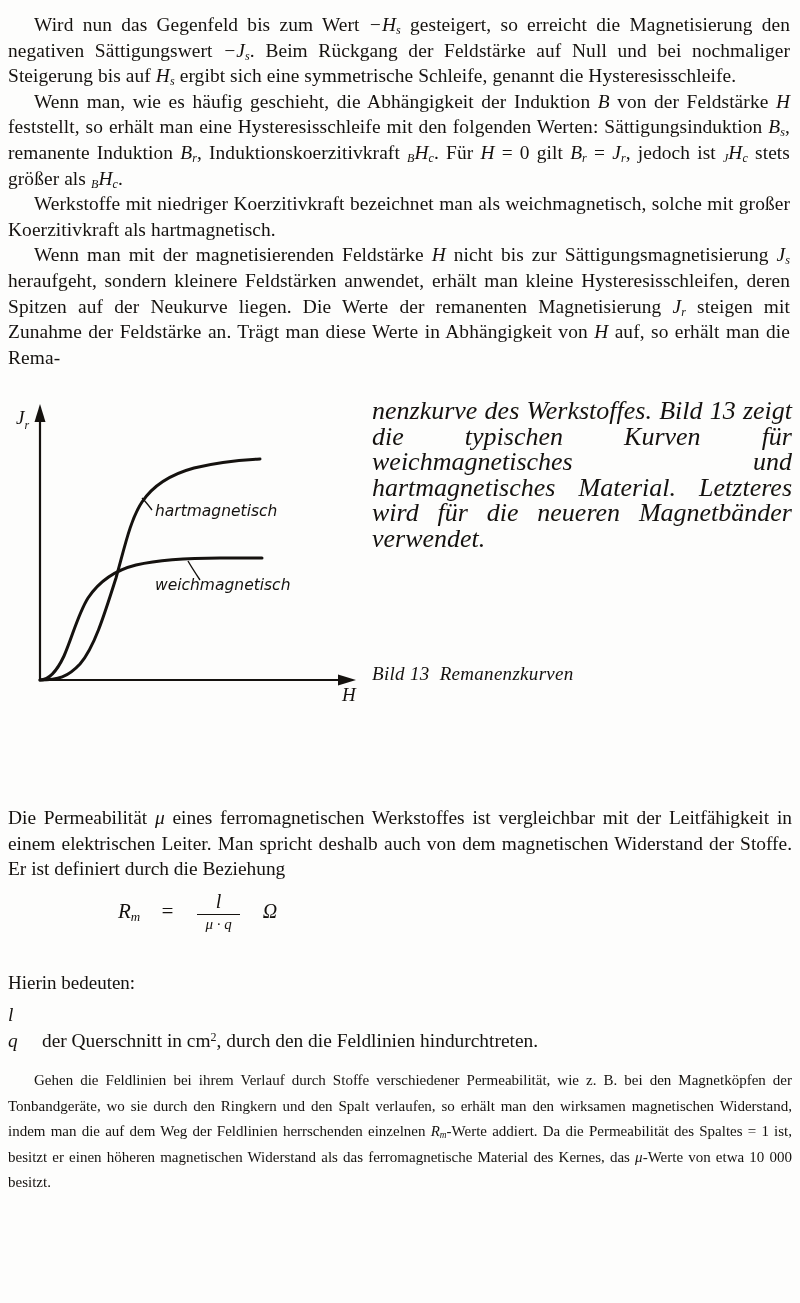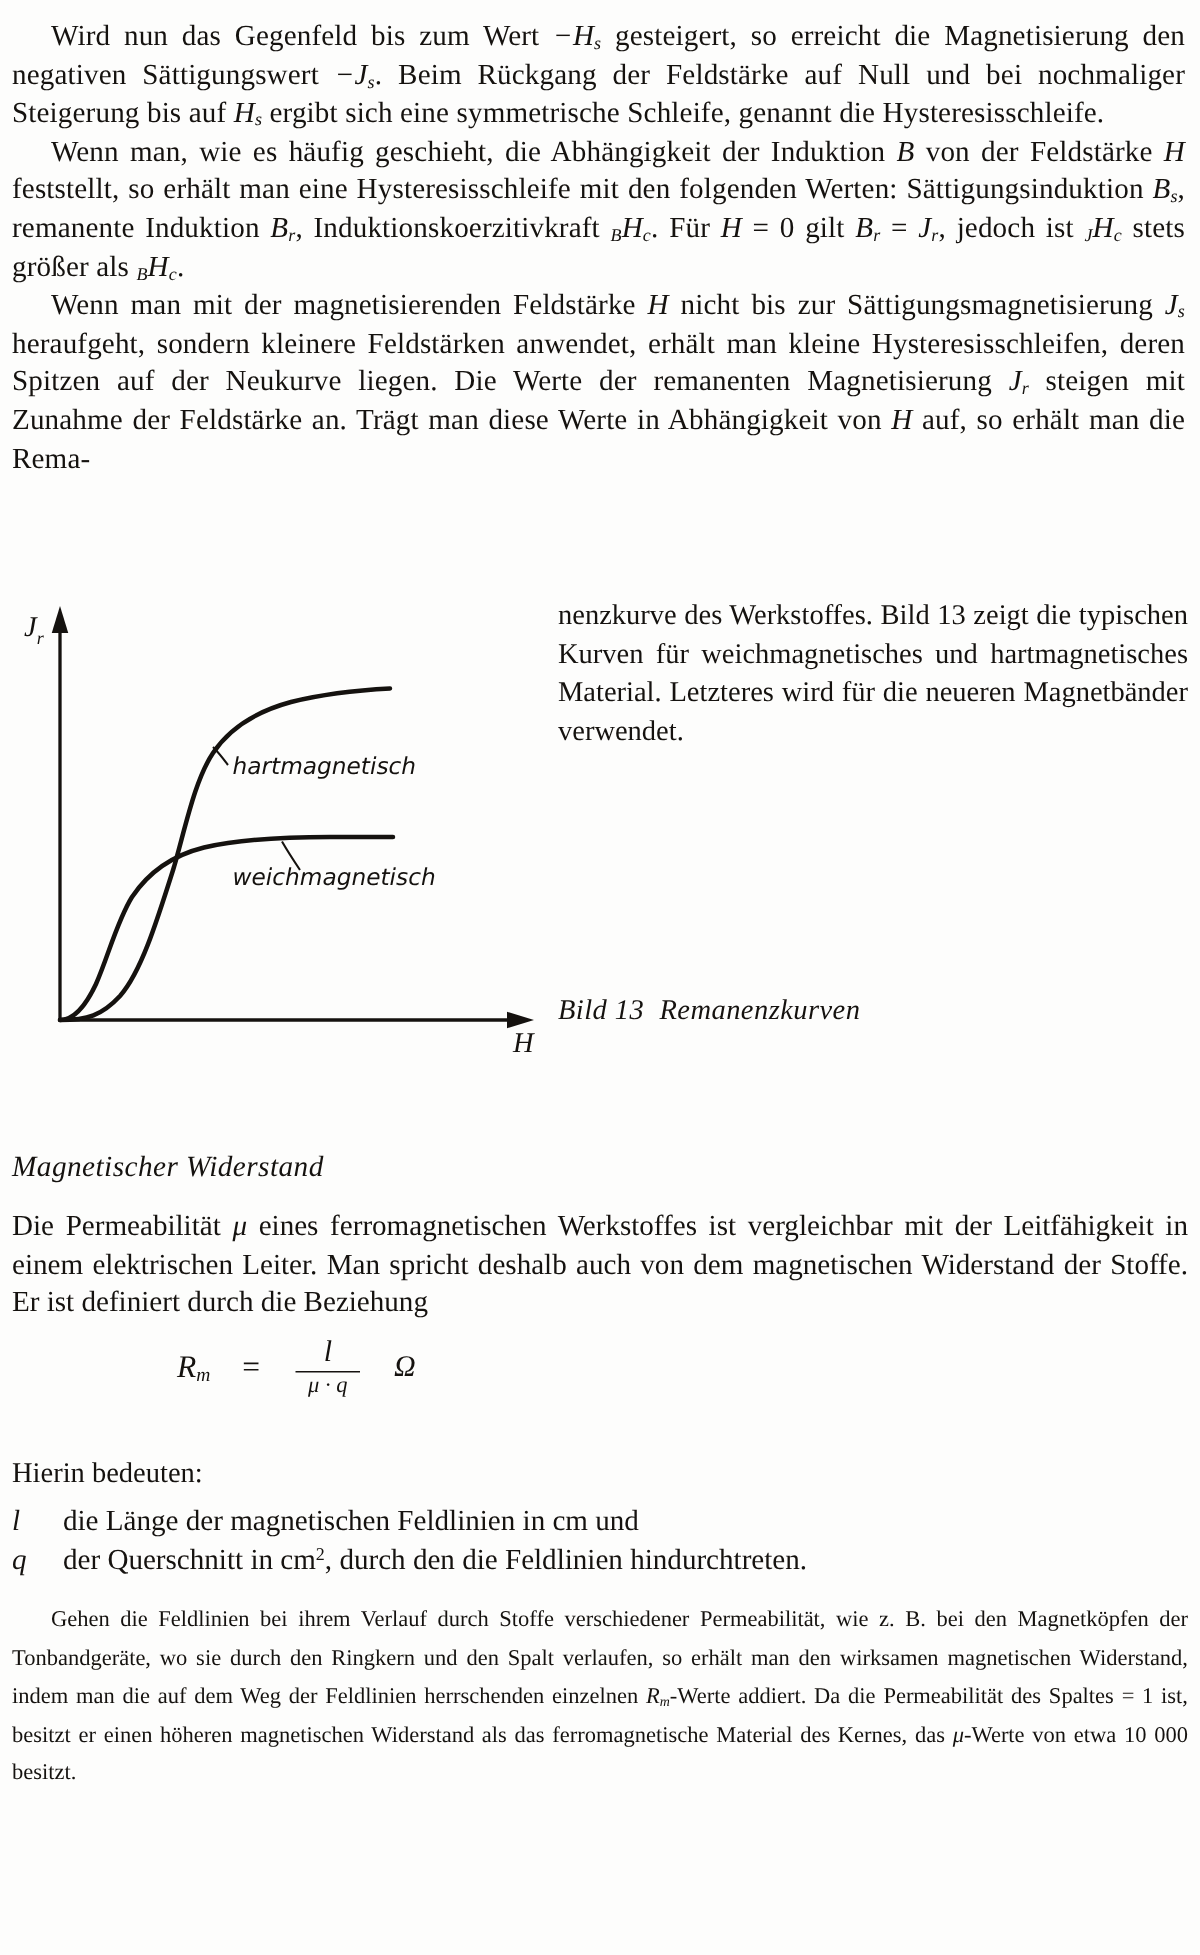--- a/index.html
+++ b/index.html
@@ -75,23 +75,24 @@
     letter-spacing: 0.3px;
     white-space: nowrap;
   }
 
   
   .side-col {
     position: absolute;
     left: 372px;
     top: 398px;
     width: 420px;
-    font-size: 19px;
-    line-height: 25.6px;
-    text-align: justify;
+    font-size: 26px;
+    line-height: 25.6px;
+    text-align: justify;
+    font-style: italic;
   }
 
   .section-head {
     position: absolute;
     left: 8px;
     top: 768px;
     font-style: italic;
     font-size: 19.5px;
     letter-spacing: 0.3px;
   }
@@ -195,20 +196,21 @@
   <div class="body-text">
 
     <p>
       <span>Wird nun das Gegenfeld bis zum Wert </span><span class="it nowrap"><span class="it">−H</span><sub>s</sub></span><span> gesteigert, so erreicht die Magnetisierung den negativen Sättigungswert </span><span class="it nowrap"><span class="it">−J</span><sub>s</sub></span><span>. Beim Rückgang der Feldstärke auf Null und bei nochmaliger Steigerung bis auf </span><span class="it nowrap"><span class="it">H</span><sub>s</sub></span><span> ergibt sich eine symmetrische Schleife, genannt die Hysteresisschleife.</span>
     </p>
 
     <p>
       <span>Wenn man, wie es häufig geschieht, die Abhängigkeit der Induktion </span><span class="it">B</span><span> von der Feldstärke </span><span class="it">H</span><span> feststellt, so erhält man eine Hysteresisschleife mit den folgenden Werten: Sättigungsinduktion </span><span class="nowrap"><span class="it">B</span><sub>s</sub></span><span>, remanente Induktion </span><span class="nowrap"><span class="it">B</span><sub>r</sub></span><span>, Induktionskoerzitivkraft </span><span class="nowrap"><span class="presub">B</span><span class="it">H</span><sub>c</sub></span><span>. Für </span><span class="it">H</span><span> = 0 gilt </span><span class="nowrap"><span class="it">B</span><sub>r</sub></span><span> = </span><span class="nowrap"><span class="it">J</span><sub>r</sub></span><span>, jedoch ist </span><span class="nowrap"><span class="presub">J</span><span class="it">H</span><sub>c</sub></span><span> stets größer als </span><span class="nowrap"><span class="presub">B</span><span class="it">H</span><sub>c</sub></span><span>.</span>
     </p>
 
+    <p>Werkstoffe mit niedriger Koerzitivkraft bezeichnet man als weichmagnetisch, solche mit großer Koerzitivkraft als hartmagnetisch.</p>
 
     <p>
       <span>Wenn man mit der magnetisierenden Feldstärke </span><span class="it">H</span><span> nicht bis zur Sättigungsmagnetisierung </span><span class="nowrap"><span class="it">J</span><sub>s</sub></span><span> heraufgeht, sondern kleinere Feldstärken anwendet, erhält man kleine Hysteresisschleifen, deren Spitzen auf der Neukurve liegen. Die Werte der remanenten Magnetisierung </span><span class="nowrap"><span class="it">J</span><sub>r</sub></span><span> steigen mit Zunahme der Feldstärke an. Trägt man diese Werte in Abhängigkeit von </span><span class="it">H</span><span> auf, so erhält man die Rema-</span>
     </p>
   </div>
 
   <div class="side-col">nenzkurve des Werkstoffes. Bild 13 zeigt die typischen Kurven für weichmagnetisches und hartmagnetisches Material. Letzteres wird für die neueren Magnetbänder verwendet.</div>
 
   <div class="figure-box">
     <svg width="360" height="312" viewBox="0 0 360 312">
@@ -238,21 +240,20 @@
         <tspan>J</tspan><tspan dy="5" font-size="12">r</tspan>
       </text>
       <text class="axislabel" x="330" y="303">H</text>
     </svg>
   </div>
 
   <div class="figure-caption">
     <span>Bild 13</span>&nbsp;&nbsp;<span>Remanenzkurven</span>
   </div>
 
-  <div class="section-head">Magnetischer Widerstand</div>
 
   <div class="para-block2">
     <p class="noindent">
       <span>Die Permeabilität </span><span class="it">μ</span><span> eines ferromagnetischen Werkstoffes ist vergleichbar mit der Leitfähigkeit in einem elektrischen Leiter. Man spricht deshalb auch von dem magnetischen Widerstand der Stoffe. Er ist definiert durch die Beziehung</span>
     </p>
   </div>
 
   <div class="formula">
     <span class="nowrap"><span class="eqsym">R</span><sub>m</sub></span>
     <span>=</span>
@@ -261,21 +262,20 @@
       <span class="den">μ · q</span>
     </span>
     <span class="omega">Ω</span>
   </div>
 
   <div class="para-block3">Hierin bedeuten:</div>
 
   <div class="deflist">
     <div class="defrow">
       <span class="defsym">l</span>
-      <span>die Länge der magnetischen Feldlinien in cm und</span>
     </div>
     <div class="defrow">
       <span class="defsym">q</span>
       <span><span>der Querschnitt in cm</span><sup>2</sup><span>, durch den die Feldlinien hindurchtreten.</span></span>
     </div>
   </div>
 
   <div class="para-block4">
     <p>
       <span>Gehen die Feldlinien bei ihrem Verlauf durch Stoffe verschiedener Permeabilität, wie z. B. bei den Magnetköpfen der Tonbandgeräte, wo sie durch den Ringkern und den Spalt verlaufen, so erhält man den wirksamen magnetischen Widerstand, indem man die auf dem Weg der Feldlinien herrschenden einzelnen </span><span class="nowrap"><span class="it">R</span><sub>m</sub></span><span>-Werte addiert. Da die Permeabilität des Spaltes = 1 ist, besitzt er einen höheren magnetischen Widerstand als das ferromagnetische Material des Kernes, das </span><span class="it">μ</span><span>-Werte von etwa 10 000 besitzt.</span>

